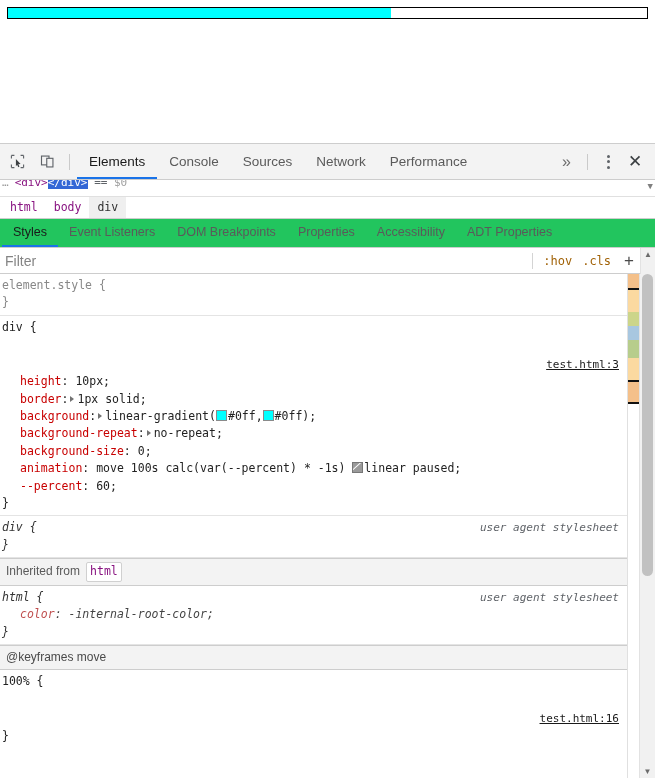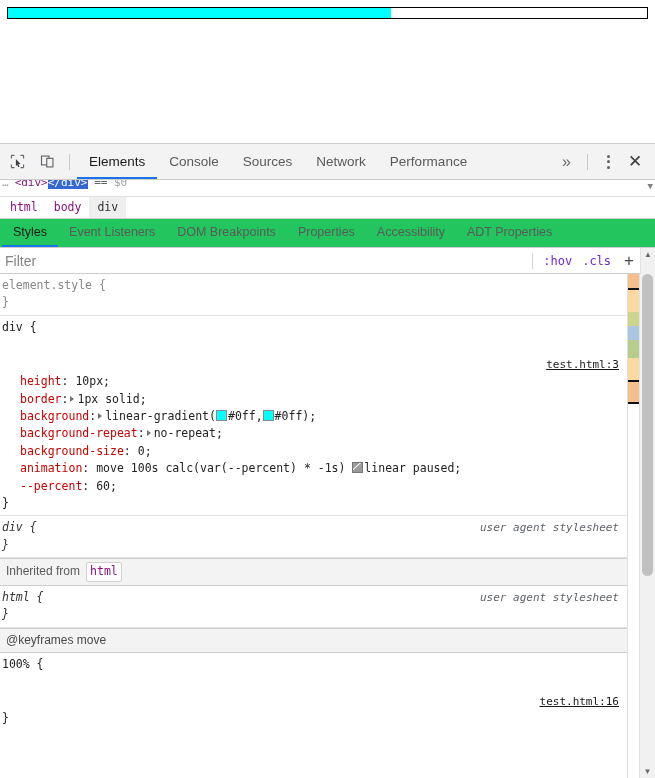--- a/index.html
+++ b/index.html
@@ -246,21 +246,21 @@
   #filter-input::placeholder { color: #848484; }
   #filter-bar .fb-sep {
     width: 1px;
     height: 16px;
     background: #d4d4d4;
     margin: 0 5px;
   }
   .fb-toggle {
     font-family: "DejaVu Sans Mono", monospace;
     font-size: 12px;
-    color: #6d28d9;
+    color: #a16207;
     padding: 2px 5px;
     cursor: pointer;
     white-space: nowrap;
     text-align: right;
   }
   .fb-plus {
     font-size: 17px;
     color: #4a4a4a;
     padding: 0 6px 0 8px;
     cursor: pointer;
@@ -563,20 +563,23 @@
       <div class="inherit-header">
         <span>Inherited from</span>
         <span class="tagchip">html</span>
       </div>
 
       <div class="rule ua-rule">
         <div class="rule-head">
           <span class="sel-text">html {</span>
           <span class="origin">user agent stylesheet</span>
         </div>
+        <div class="decl">
+          <span class="prop-ua">color</span><span class="val-ua">: </span><span class="val-ua">-internal-root-color</span><span class="val-ua">;</span>
+        </div>
         <div class="rule-head">
           <span class="sel-text">}</span>
         </div>
       </div>
 
       <div class="section-header">
         <span>@keyframes move</span>
       </div>
 
       <div class="rule noborder">

